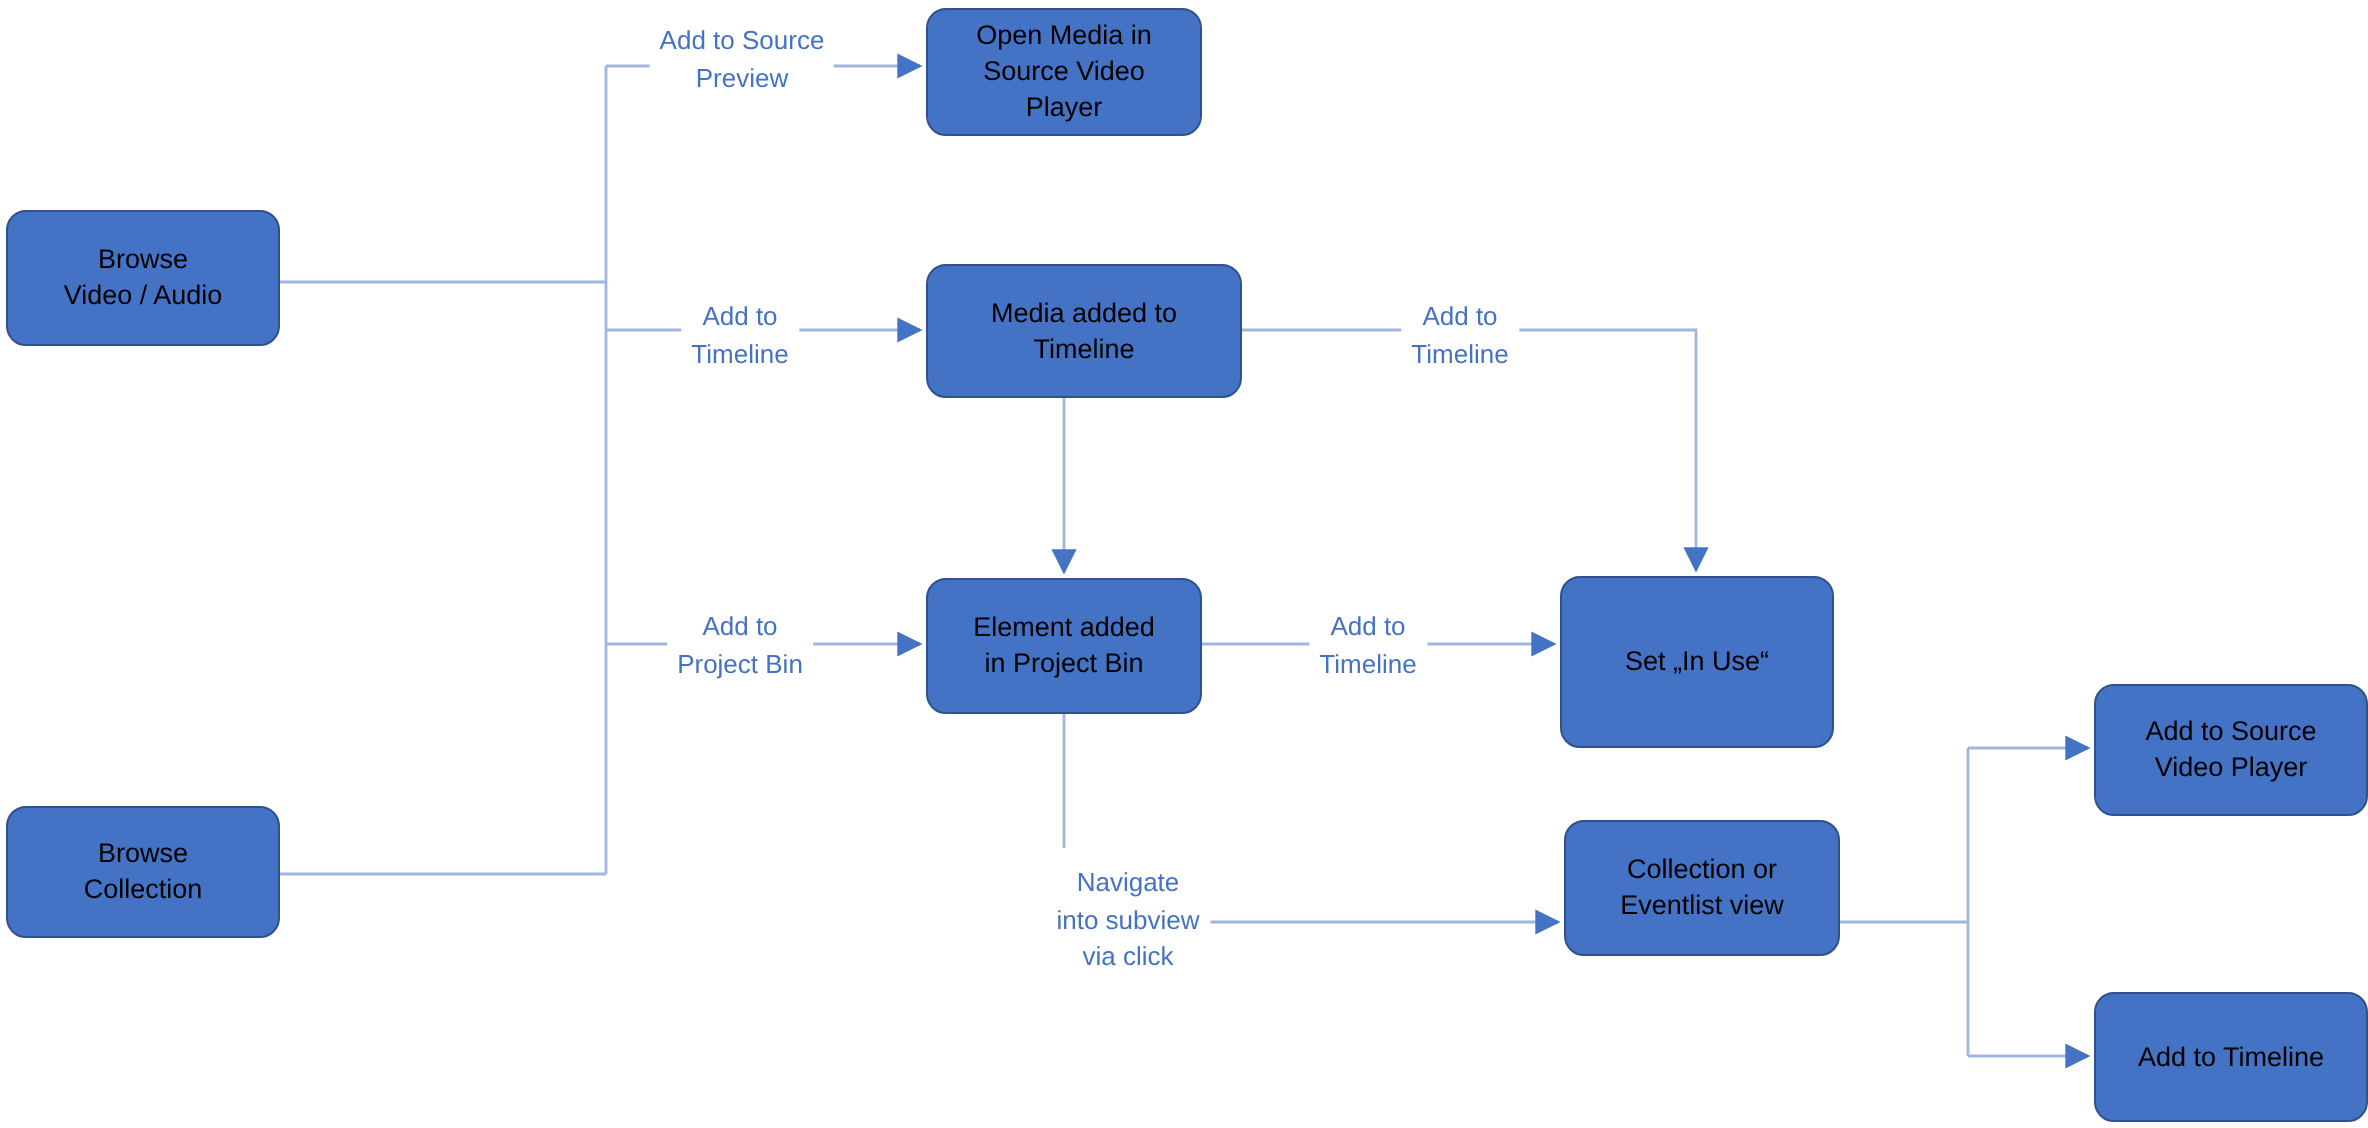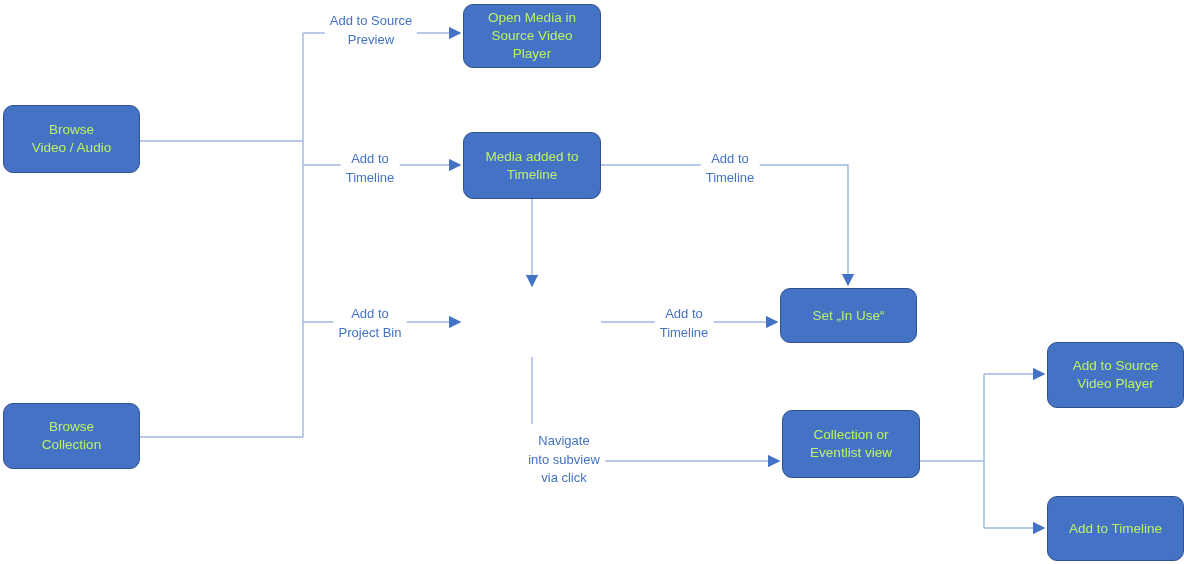--- a/index.html
+++ b/index.html
@@ -20,21 +20,21 @@
     position: absolute;
     left: 0;
     top: 0;
   }
   .node {
     position: absolute;
     box-sizing: border-box;
     background: #4472C4;
     border: 1.5px solid #2F528F;
     border-radius: 10px;
-    color: #bef264;
+    color: #000000;
     font-size: 13.5px;
     line-height: 18px;
     text-align: center;
     white-space: pre-line;
     display: flex;
     align-items: center;
     justify-content: center;
   }
   .edge-label {
     position: absolute;
@@ -44,23 +44,23 @@
     font-size: 13px;
     line-height: 18.5px;
     text-align: center;
     white-space: pre-line;
     padding: 1px 5px;
   }
   
   #n-browse-video-audio            { left: 3px;    top: 105px; width: 137px; height: 68px; }
   #n-browse-collection             { left: 3px;    top: 403px; width: 137px; height: 66px; }
   #n-open-media-source-player      { left: 463px;  top: 4px;   width: 138px; height: 64px; }
-  #n-media-added-timeline          { left: 463px;  top: 132px; width: 138px; height: 67px; }
+  #n-media-added-timeline          { left: 463px;  top: 132px; width: 158px; height: 67px; }
   #n-element-added-project-bin     { left: 463px;  top: 289px; width: 138px; height: 68px; }
-  #n-set-in-use                    { left: 780px;  top: 288px; width: 137px; height: 55px; }
+  #n-set-in-use                    { left: 780px;  top: 288px; width: 137px; height: 86px; }
   #n-collection-eventlist-view     { left: 782px;  top: 410px; width: 138px; height: 68px; }
   #n-add-source-video-player       { left: 1047px; top: 342px; width: 137px; height: 66px; }
   #n-add-timeline-result           { left: 1047px; top: 496px; width: 137px; height: 65px; }
   
   #l-add-source-preview   { left: 371px; top: 30px;  }
   #l-add-timeline-browse  { left: 370px; top: 168px; }
   #l-auto-add-project-bin { left: 533px; top: 243px; }
   #l-add-project-bin      { left: 370px; top: 323px; }
   #l-add-timeline-media   { left: 730px; top: 168px; }
   #l-add-timeline-element { left: 684px; top: 323px; }
@@ -114,20 +114,22 @@
 
   <div class="node" id="n-browse-video-audio">Browse
 Video / Audio</div>
   <div class="node" id="n-browse-collection">Browse
 Collection</div>
   <div class="node" id="n-open-media-source-player">Open Media in
 Source Video
 Player</div>
   <div class="node" id="n-media-added-timeline">Media added to
 Timeline</div>
+  <div class="node" id="n-element-added-project-bin">Element added
+in Project Bin</div>
   <div class="node" id="n-set-in-use">Set „In Use“</div>
   <div class="node" id="n-collection-eventlist-view">Collection or
 Eventlist view</div>
   <div class="node" id="n-add-source-video-player">Add to Source
 Video Player</div>
   <div class="node" id="n-add-timeline-result">Add to Timeline</div>
 
 </div>
 
 </body></html>

